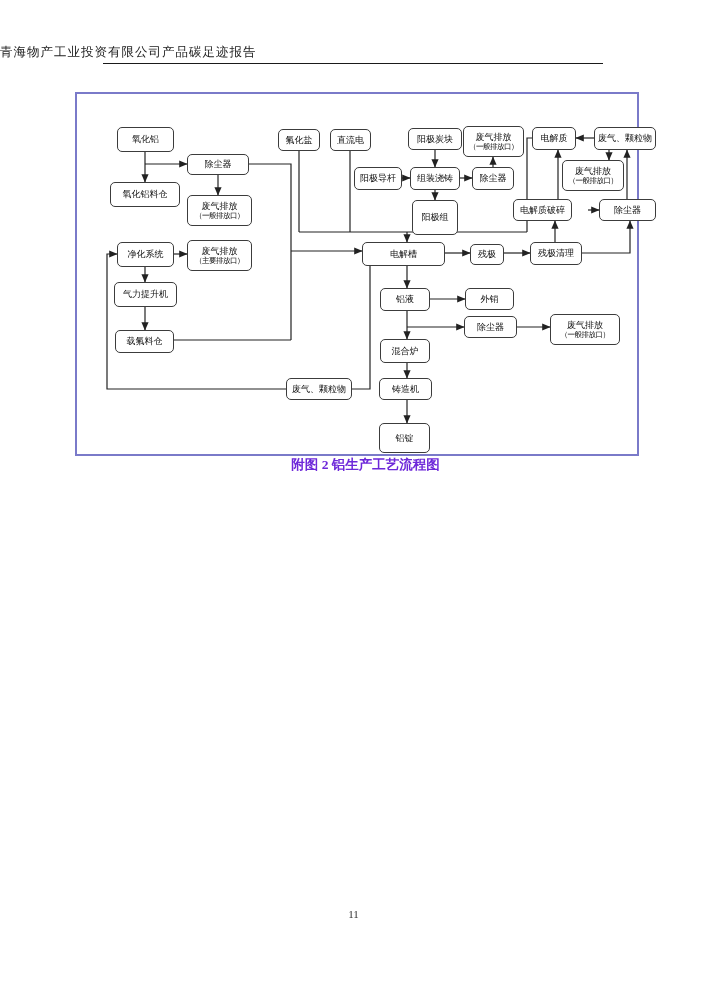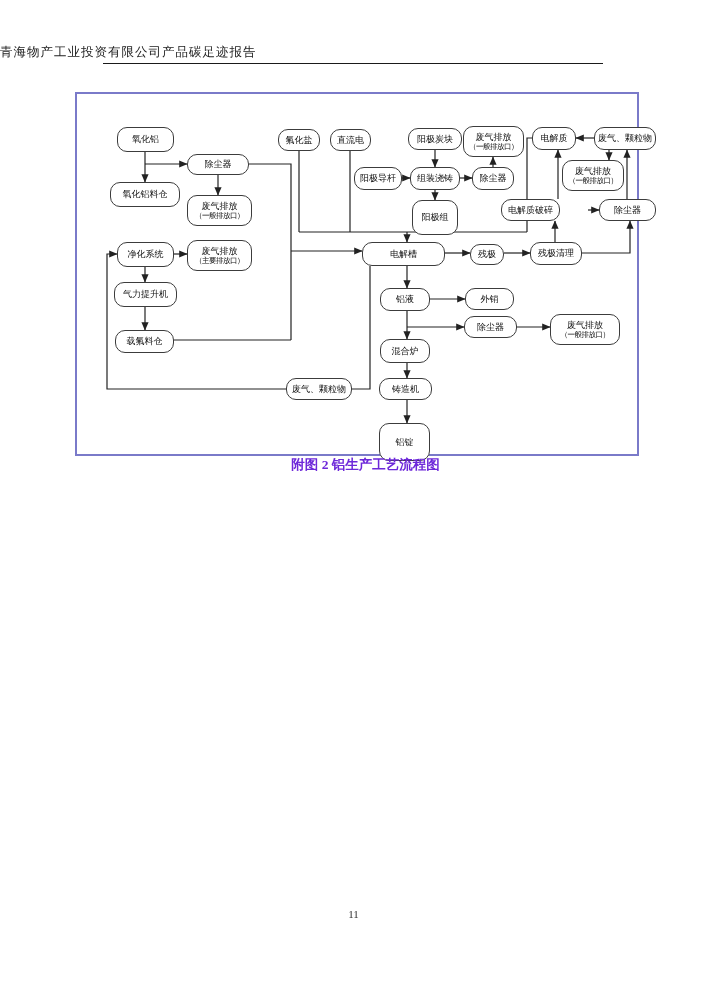--- a/index.html
+++ b/index.html
@@ -5,21 +5,21 @@
   html,body{margin:0;padding:0;background:#ffffff;}
   .page{position:relative;width:707px;height:999px;background:#fff;overflow:hidden;
         font-family:"Liberation Serif", serif;}
   .header{position:absolute;top:44px;left:0;width:707px;text-align:left;
           font-size:12.5px;color:#222;letter-spacing:1px;}
   .header-line{position:absolute;top:63px;left:103px;width:500px;height:0;
                border-top:1.5px solid #1a1a1a;}
   .figure-frame{position:absolute;left:75px;top:92px;width:560px;height:360px;
                 border:2px solid #7a7ac9;background:#fff;box-sizing:content-box;}
   .figure-frame svg{position:absolute;left:0;top:0;}
-  .node{position:absolute;background:#fff;border:1px solid #3c3c3c;border-radius:10px;
+  .node{position:absolute;background:#fff;border:1px solid #3c3c3c;border-radius:5px;
         display:flex;flex-direction:column;align-items:center;justify-content:center;
         font-size:9px;color:#111;line-height:1.2;box-sizing:border-box;
         font-family:"Liberation Serif", serif;}
   .node .lbl{white-space:nowrap;}
   .node .sub{font-size:7.5px;letter-spacing:-0.5px;white-space:nowrap;}
   .caption{position:absolute;top:456px;left:12px;width:707px;text-align:center;
            font-size:13.5px;font-weight:bold;color:#6d28d9;}
   .page-number{position:absolute;top:908px;left:0;width:707px;text-align:center;
                font-size:11px;color:#333;}
 </style>
@@ -129,21 +129,21 @@
       <div class="node" style="left: 455px; top: 33px; width: 44px; height: 23px;">
         <span class="lbl">电解质</span>
       </div>
       <div class="node" style="left: 517px; top: 33px; width: 62px; height: 23px;">
         <span class="lbl">废气、颗粒物</span>
       </div>
       <div class="node" style="left: 485px; top: 66px; width: 62px; height: 31px;">
         <span class="lbl">废气排放</span>
         <span class="sub">（一般排放口）</span>
       </div>
-      <div class="node" style="left: 424px; top: 105px; width: 59px; height: 22px;">
+      <div class="node" style="left: 436px; top: 105px; width: 59px; height: 22px;">
         <span class="lbl">电解质破碎</span>
       </div>
       <div class="node" style="left: 522px; top: 105px; width: 57px; height: 22px;">
         <span class="lbl">除尘器</span>
       </div>
       <div class="node" style="left: 285px; top: 148px; width: 83px; height: 24px;">
         <span class="lbl">电解槽</span>
       </div>
       <div class="node" style="left: 393px; top: 150px; width: 34px; height: 21px;">
         <span class="lbl">残极</span>
@@ -166,19 +166,19 @@
       </div>
       <div class="node" style="left: 303px; top: 245px; width: 50px; height: 24px; align-items: center;">
         <span class="lbl">混合炉</span>
       </div>
       <div class="node" style="left: 302px; top: 284px; width: 53px; height: 22px;">
         <span class="lbl">铸造机</span>
       </div>
       <div class="node" style="left: 209px; top: 284px; width: 66px; height: 22px;">
         <span class="lbl">废气、颗粒物</span>
       </div>
-      <div class="node" style="left: 302px; top: 329px; width: 51px; height: 38px;">
+      <div class="node" style="left: 302px; top: 329px; width: 51px; height: 30px;">
         <span class="lbl">铝锭</span>
       </div>
     </div>
   <div class="caption">附图 2 铝生产工艺流程图</div>
   <div class="page-number">11</div>
 </div>
 
 </body></html>

